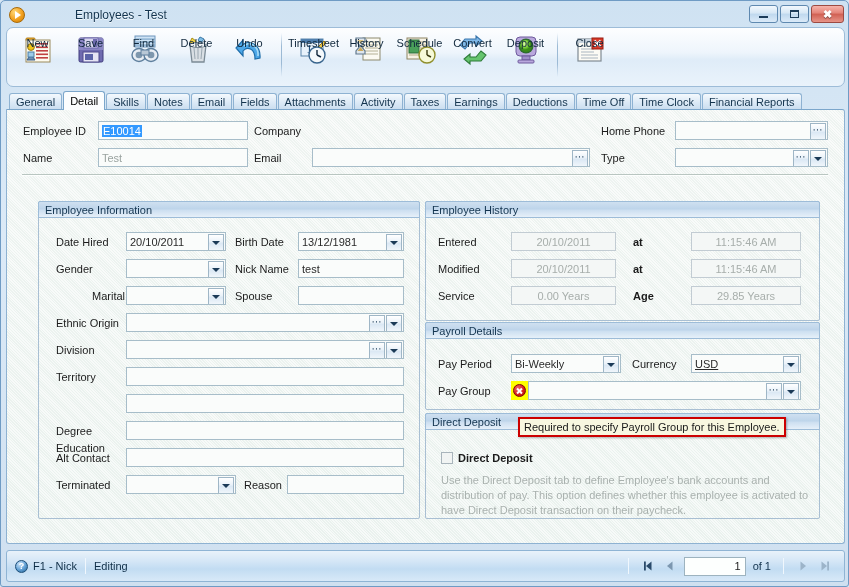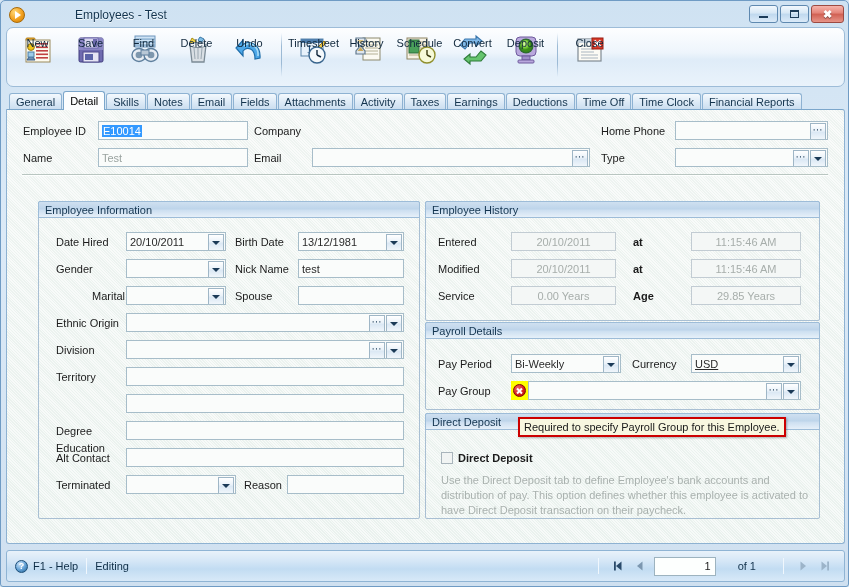--- a/index.html
+++ b/index.html
@@ -298,21 +298,21 @@
     display: flex; align-items: center; justify-content: center;
     background: transparent; border: none;
   }
   .pgbox {
     width: 62px; height: 19px;
     background: #fdfffe; border: 1px solid #9db3bf;
     display: flex; align-items: center; justify-content: flex-end;
     padding-right: 4px; font-size: 11px; color: #222;
     margin: 0 3px;
   }
-  .of-text { font-size: 11px; color: #12324c; margin: 0 19px; white-space: nowrap; }
+  .of-text { font-size: 11px; color: #12324c; margin: 0 4px; white-space: nowrap; }
 
   svg { display: block; }
 </style>
 </head>
 <body>
 
 <div class="window">
 
   <div class="titlebar">
     <span class="title-icon"></span>
@@ -761,21 +761,21 @@
         <div class="helptext" style="left:15px; top:42px;">Use the Direct Deposit tab to define Employee's bank accounts and distribution of pay. This option defines whether this employee is activated to have Direct Deposit transaction on their paycheck.</div>
       </div>
     </div>
 
     <div class="tooltip" style="left:511px; top:307px;">Required to specify Payroll Group for this Employee.</div>
 
   </div>
 
   <div class="statusbar">
     <span class="help-ico"></span>
-    <span class="sb-text">F1 - Help</span>
+    <span class="sb-text">F1 - Nick</span>
     <span class="sb-sep"></span>
     <span class="sb-text">Editing</span>
 
     <div class="nav">
       <span class="sb-sep"></span>
       <div class="nav-btn">
         <svg width="12" height="12" viewBox="0 0 12 12">
           <path d="M9.5 1.5 L4 6 L9.5 10.5 Z" fill="#2a4a6a"></path>
           <rect x="2" y="1.5" width="1.8" height="9" fill="#2a4a6a"></rect>
         </svg>

